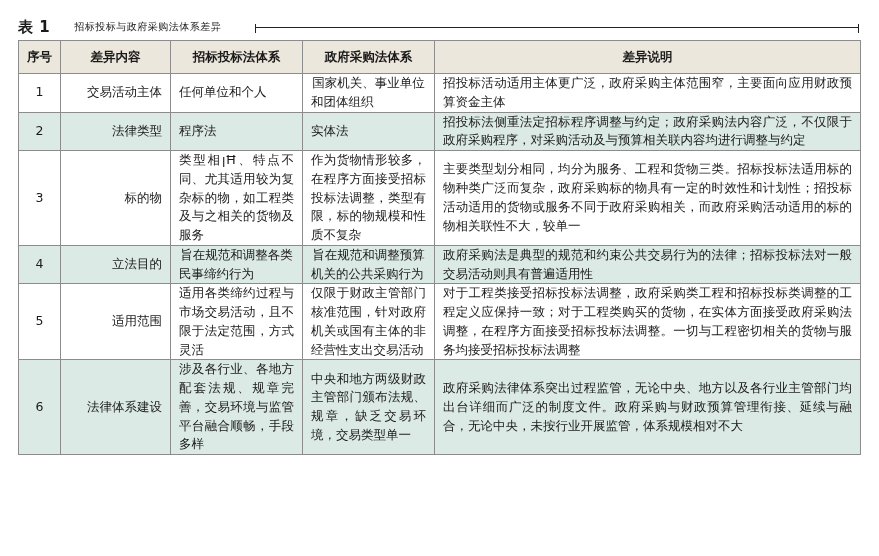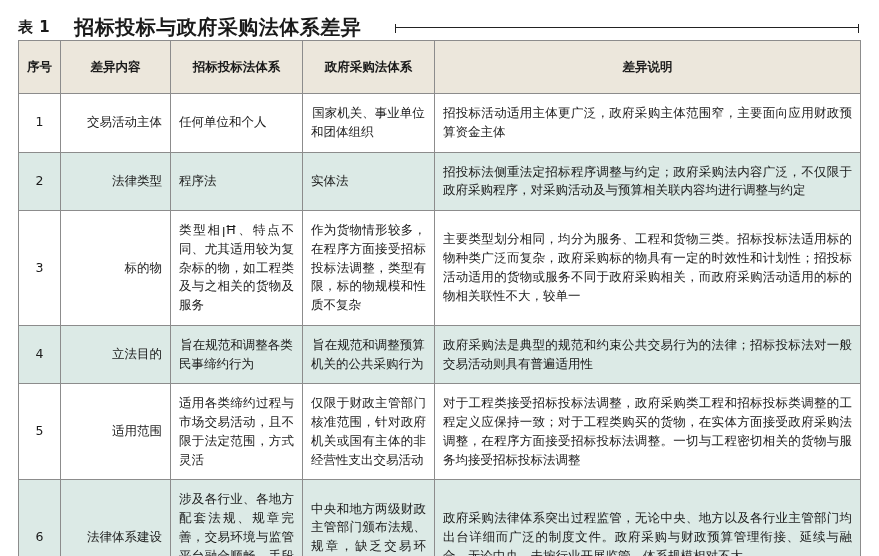--- a/index.html
+++ b/index.html
@@ -29,22 +29,22 @@
     height: 26px;
     margin-bottom: 0;
   }
   .caption-label {
     font-size: 15px;
     font-weight: bold;
     letter-spacing: 0.5px;
     white-space: nowrap;
   }
   .caption-title {
-    font-size: 20px;
-    font-weight: bold;
+    font-size: 10px;
+    font-weight: normal;
     letter-spacing: 0.5px;
     white-space: nowrap;
   }
   .caption-rule {
     flex: 1 1 auto;
     height: 0;
     border-top: 1px solid #222;
     margin: 0 2px 0 10px;
     position: relative;
   }
@@ -70,21 +70,21 @@
   
   table.diff-table {
     border-collapse: collapse;
     width: 843px;
     table-layout: fixed;
     border: 1px solid #7a7a7a;
   }
   table.diff-table th,
   table.diff-table td {
     border: 1px solid #8c8c8c;
-    padding: 10px 8px;
+    padding: 0 8px;
     vertical-align: middle;
     font-size: 12.5px;
     line-height: 1.5;
   }
   thead th {
     background: #ece7dc;
     font-weight: bold;
     text-align: center;
     font-size: 13px;
     height: 32px;

